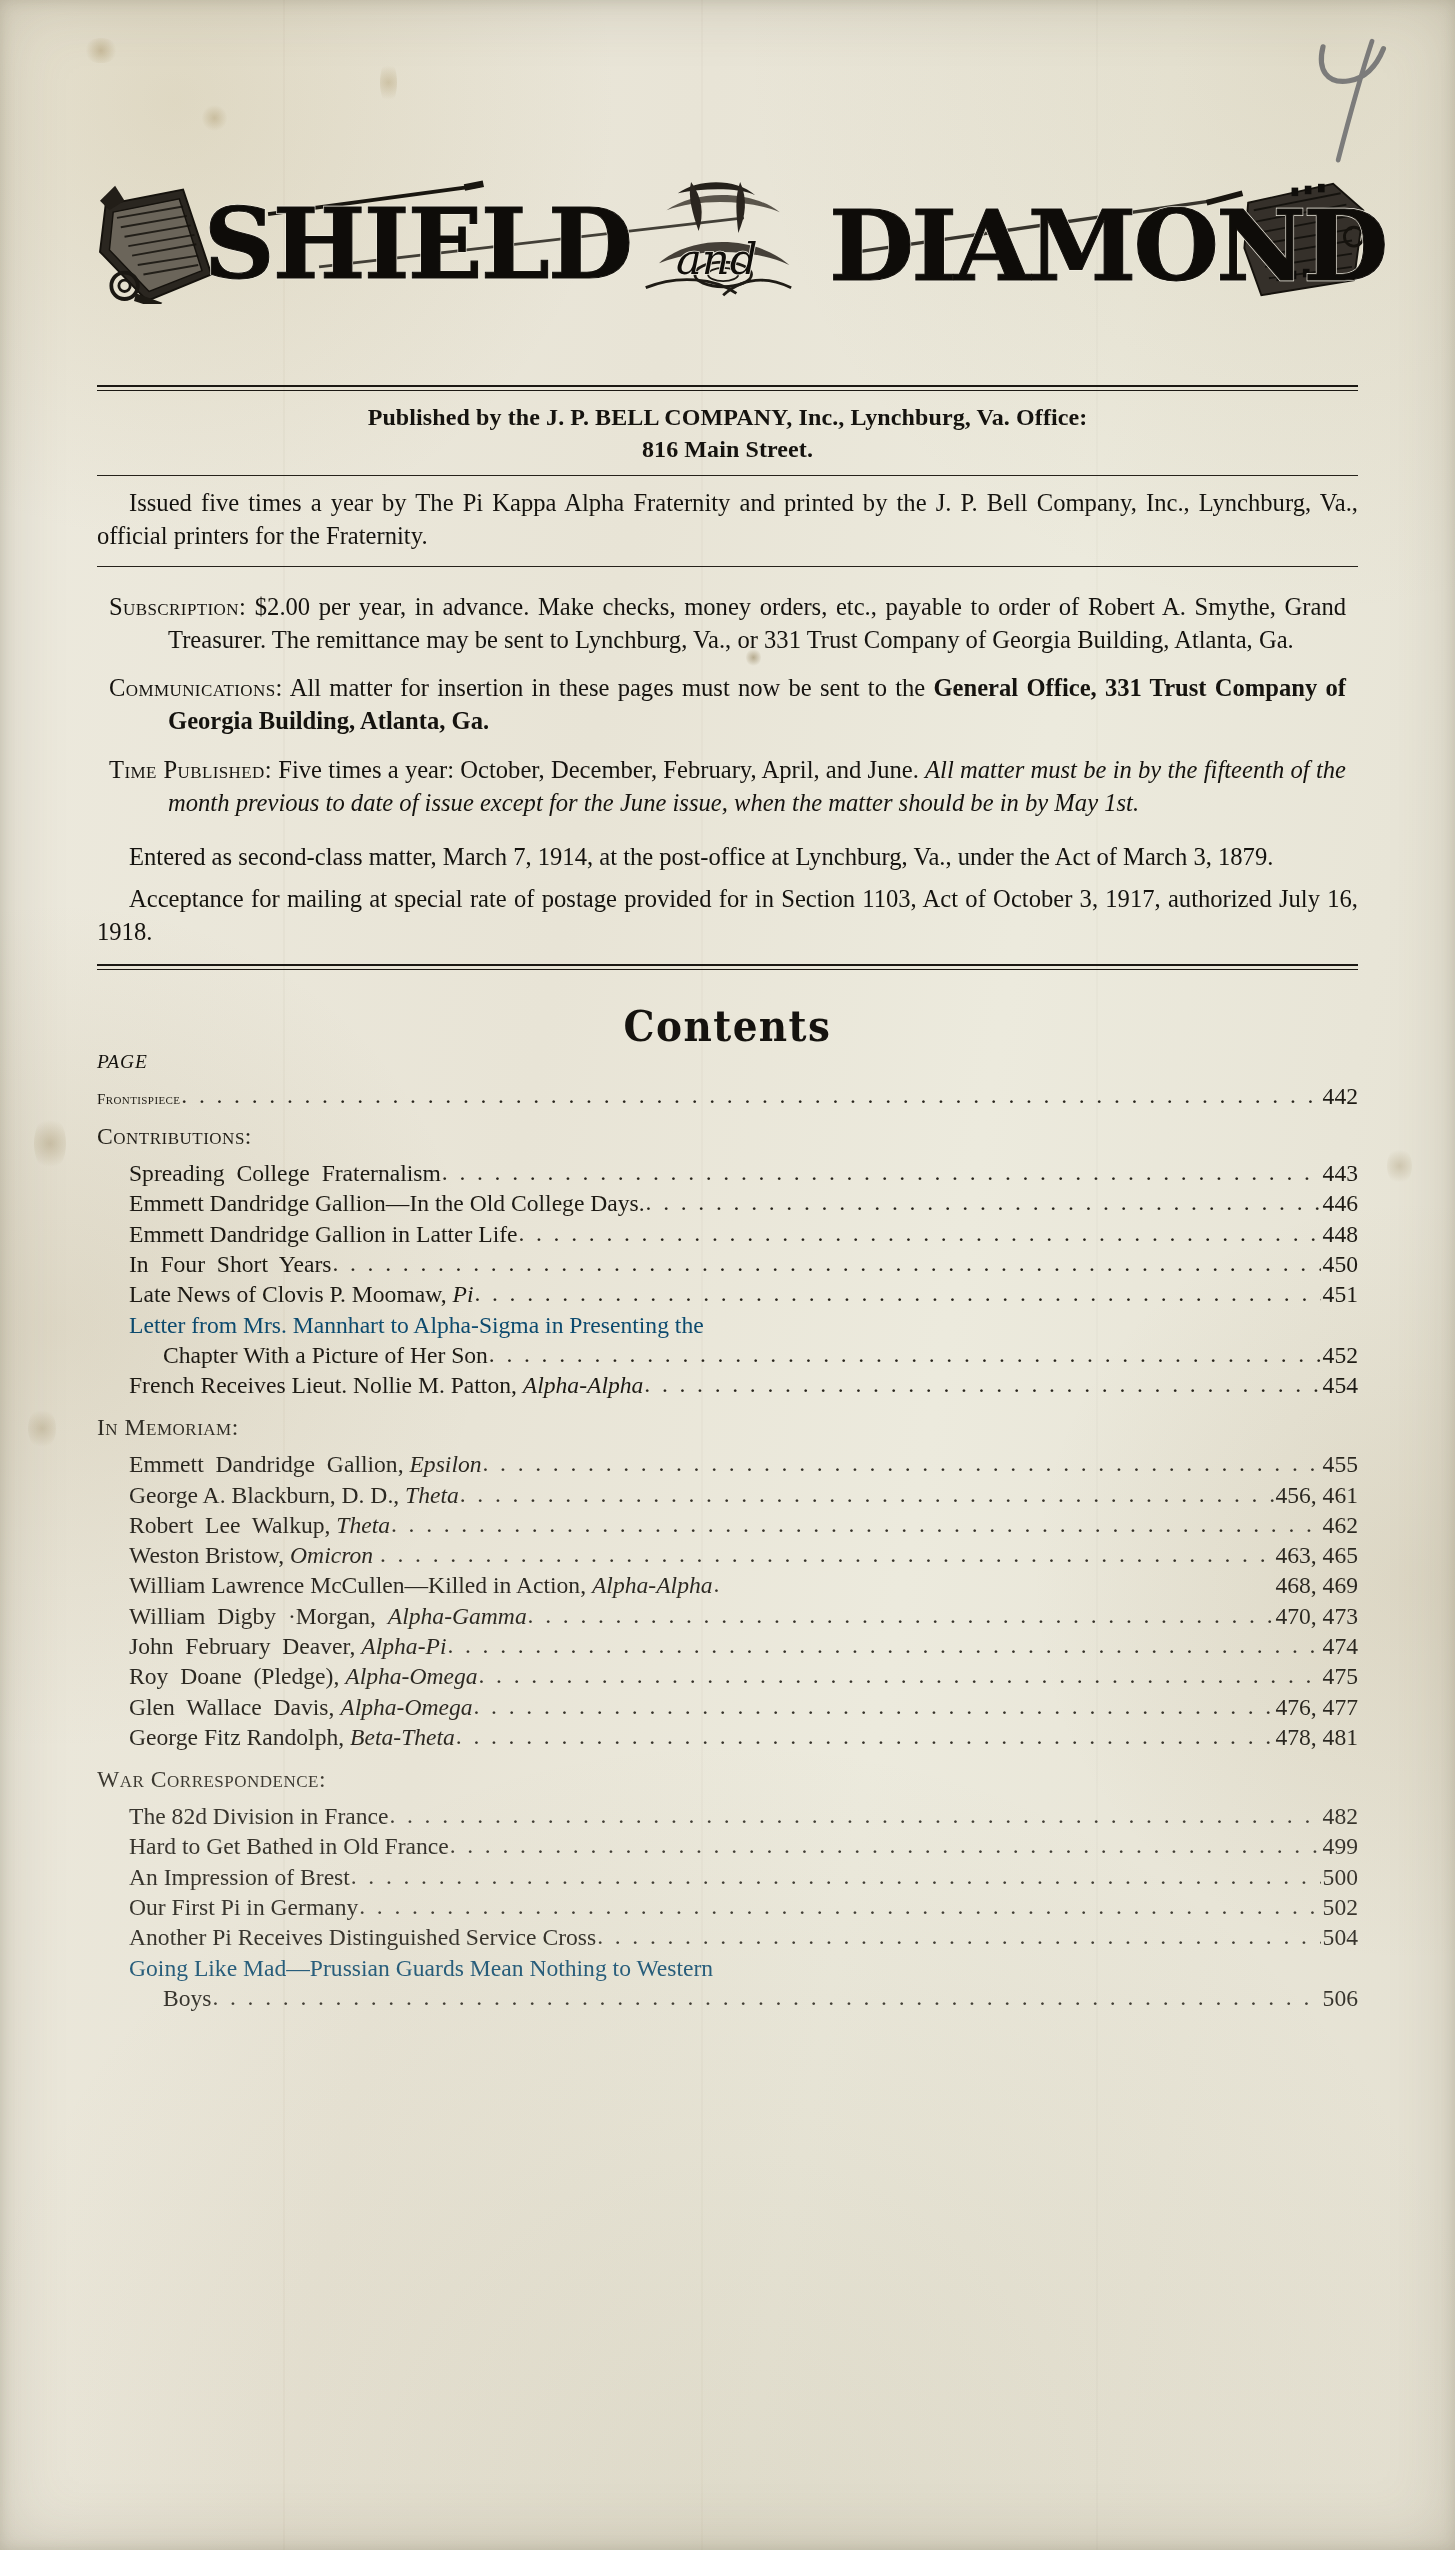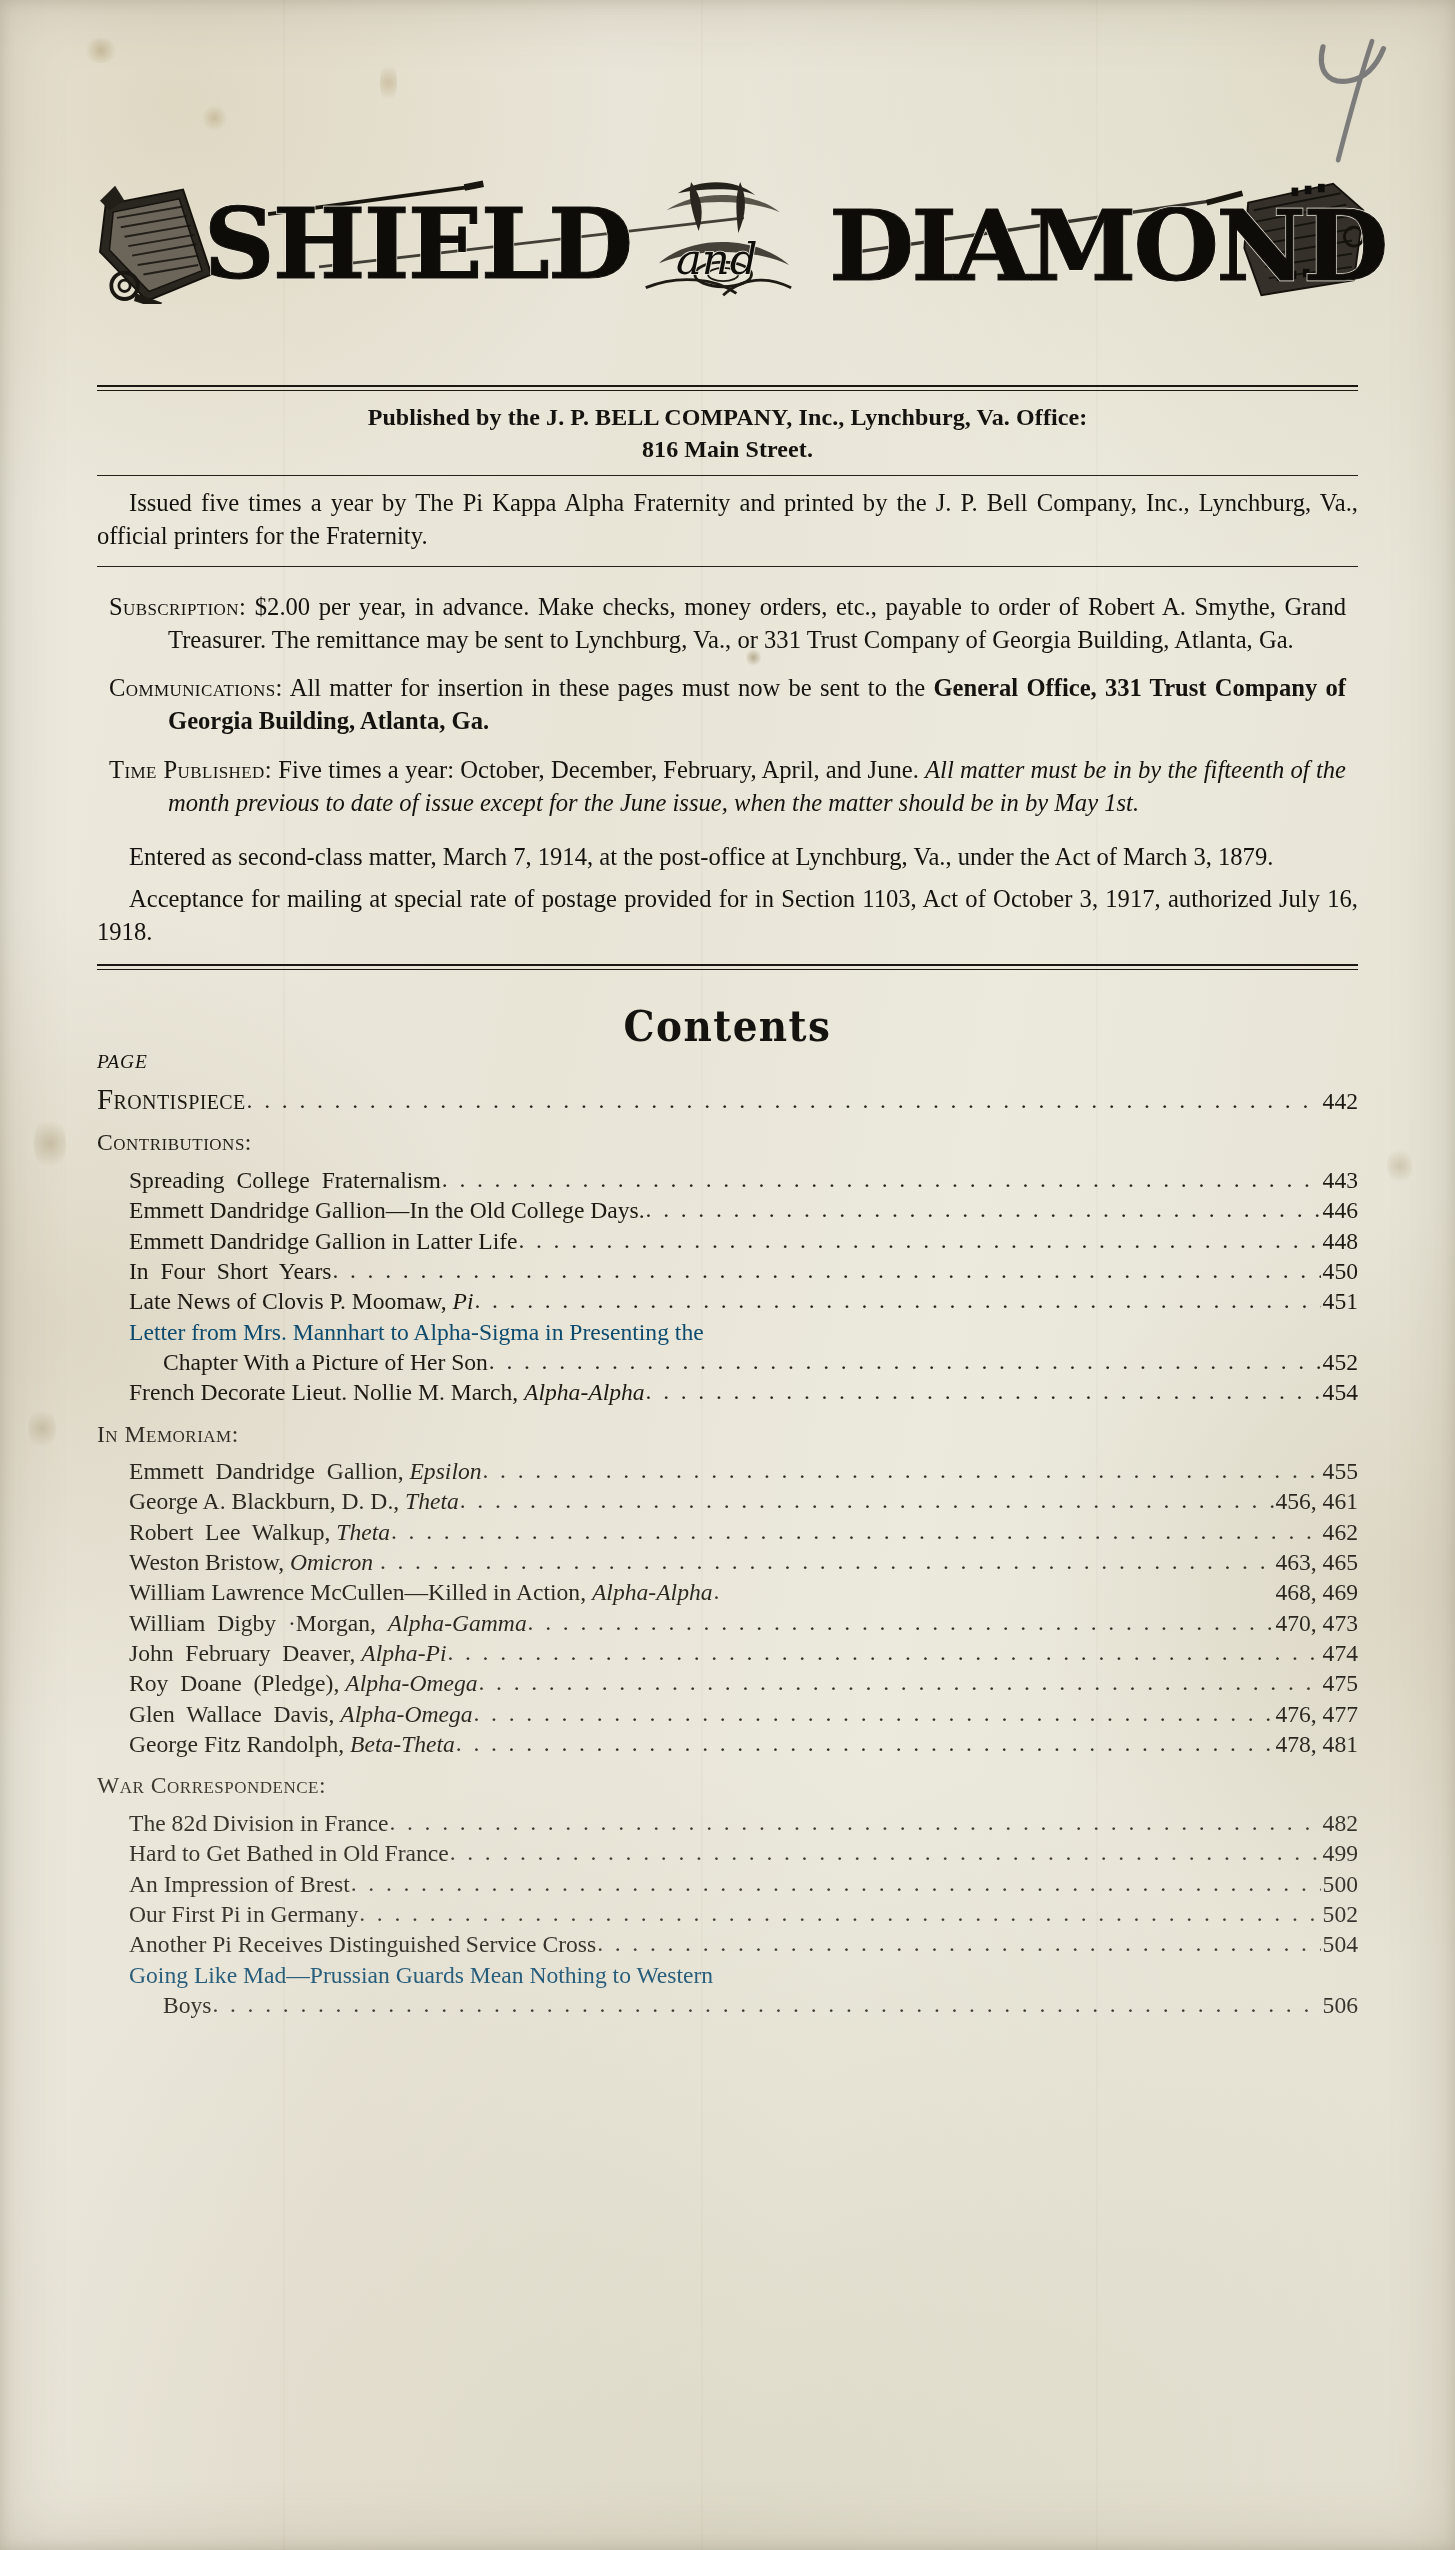--- a/index.html
+++ b/index.html
@@ -327,21 +327,21 @@
     </div>
 
     <div class="rule-double" style="margin-top:7.6px;"></div>
 
     <div class="contents-title">Contents</div>
     <div class="page-label">PAGE</div>
 
     <div class="toc">
 
       <div class="entry" style="padding-left:0; padding-top:6.6px;">
-        <span class="txt sc" style="font-size:29px;">Frontispiece</span>
+        <span class="txt sc" style="font-size:15px;">Frontispiece</span>
         <span class="leader">. . . . . . . . . . . . . . . . . . . . . . . . . . . . . . . . . . . . . . . . . . . . . . . . . . . . . . . . . . . . . . . . . . . . . .</span>
         <span class="num">442</span>
       </div>
 
       <div class="toc-group">
         <div class="toc-head">Contributions:</div>
 
         <div class="entry">
           <span class="txt">Spreading  College  Fraternalism</span>
           <span class="leader">. . . . . . . . . . . . . . . . . . . . . . . . . . . . . . . . . . . . . . . . . . . . . . . . . . . . . . . . . . . . . . . . . . . .</span>
@@ -374,21 +374,21 @@
         </div>
 
         <div class="cont-line">Letter from Mrs. Mannhart to Alpha-Sigma in Presenting the</div>
         <div class="entry sub">
           <span class="txt">Chapter With a Picture of Her Son</span>
           <span class="leader">. . . . . . . . . . . . . . . . . . . . . . . . . . . . . . . . . . . . . . . . . . . . . . . . . . . . . . . . . . . . . . . . . . . .</span>
           <span class="num">452</span>
         </div>
 
         <div class="entry">
-          <span class="txt">French Decorate Lieut. Nollie M. March, </span>
+          <span class="txt">French Receives Lieut. Nollie M. Patton, </span>
           <span class="txt ital">Alpha-Alpha</span>
           <span class="leader">. . . . . . . . . . . . . . . . . . . . . . . . . . . . . . . . . . . . . . . . . . . . . . . . . . . . . . . . . . . . . . . . . . . .</span>
           <span class="num">454</span>
         </div>
       </div>
 
       <div class="toc-group fade-soft">
         <div class="toc-head">In Memoriam:</div>
 
         <div class="entry">

